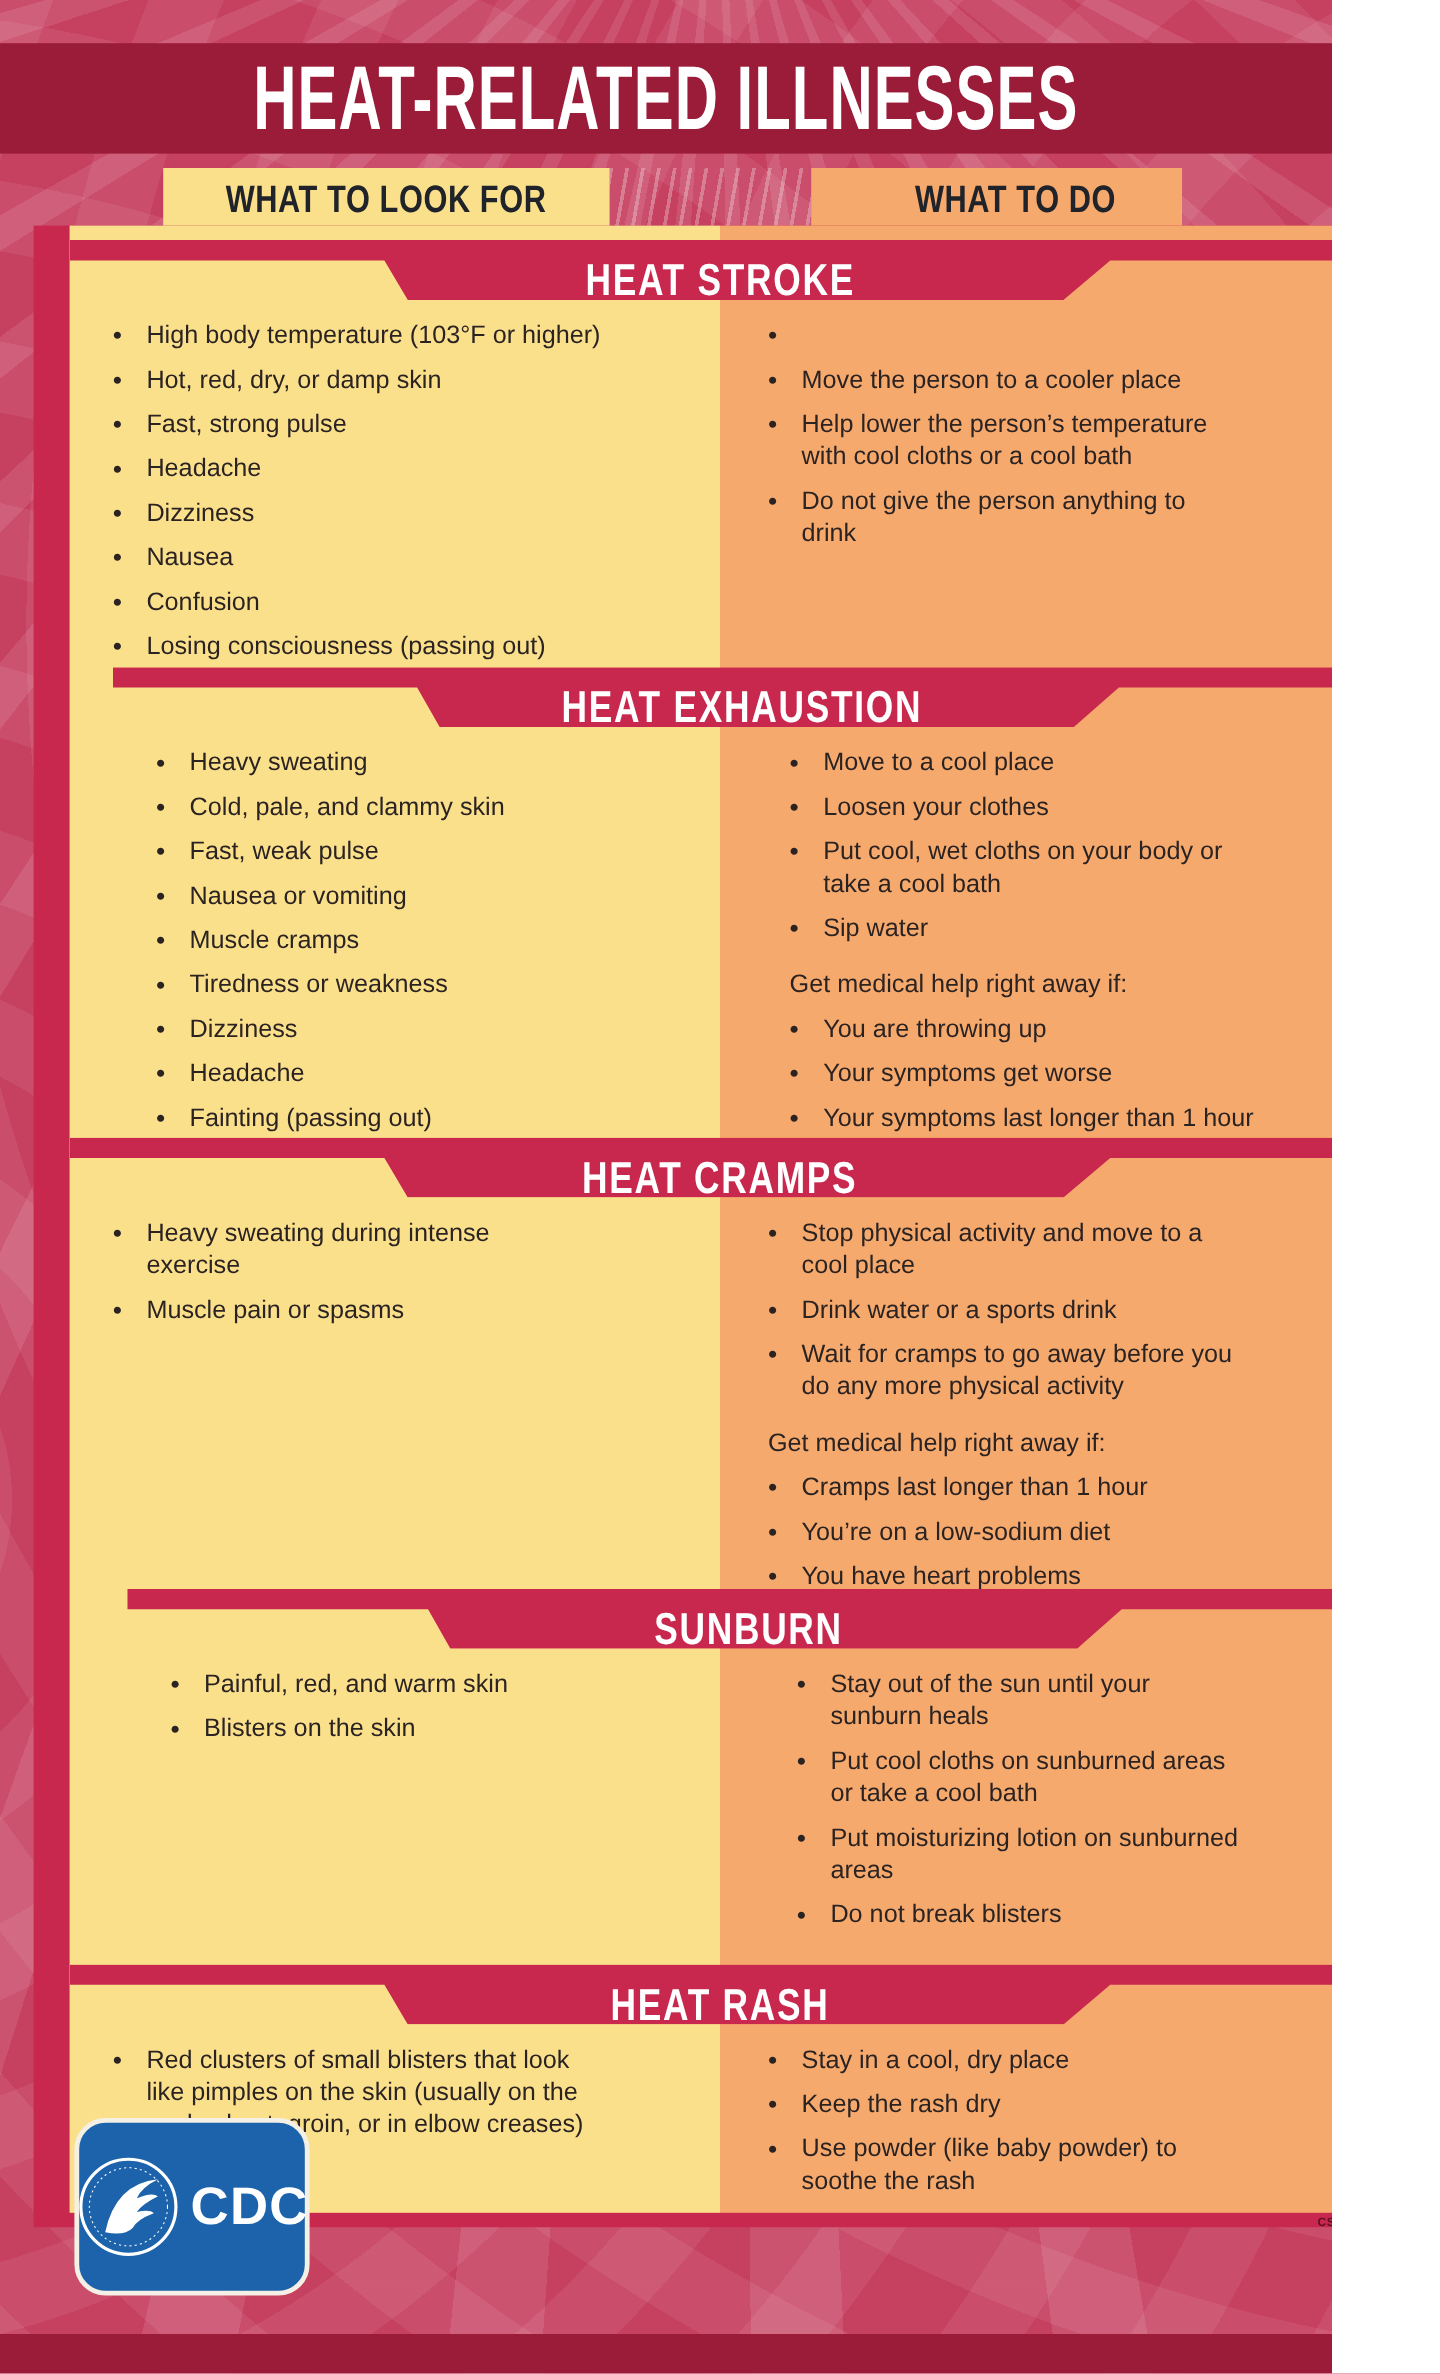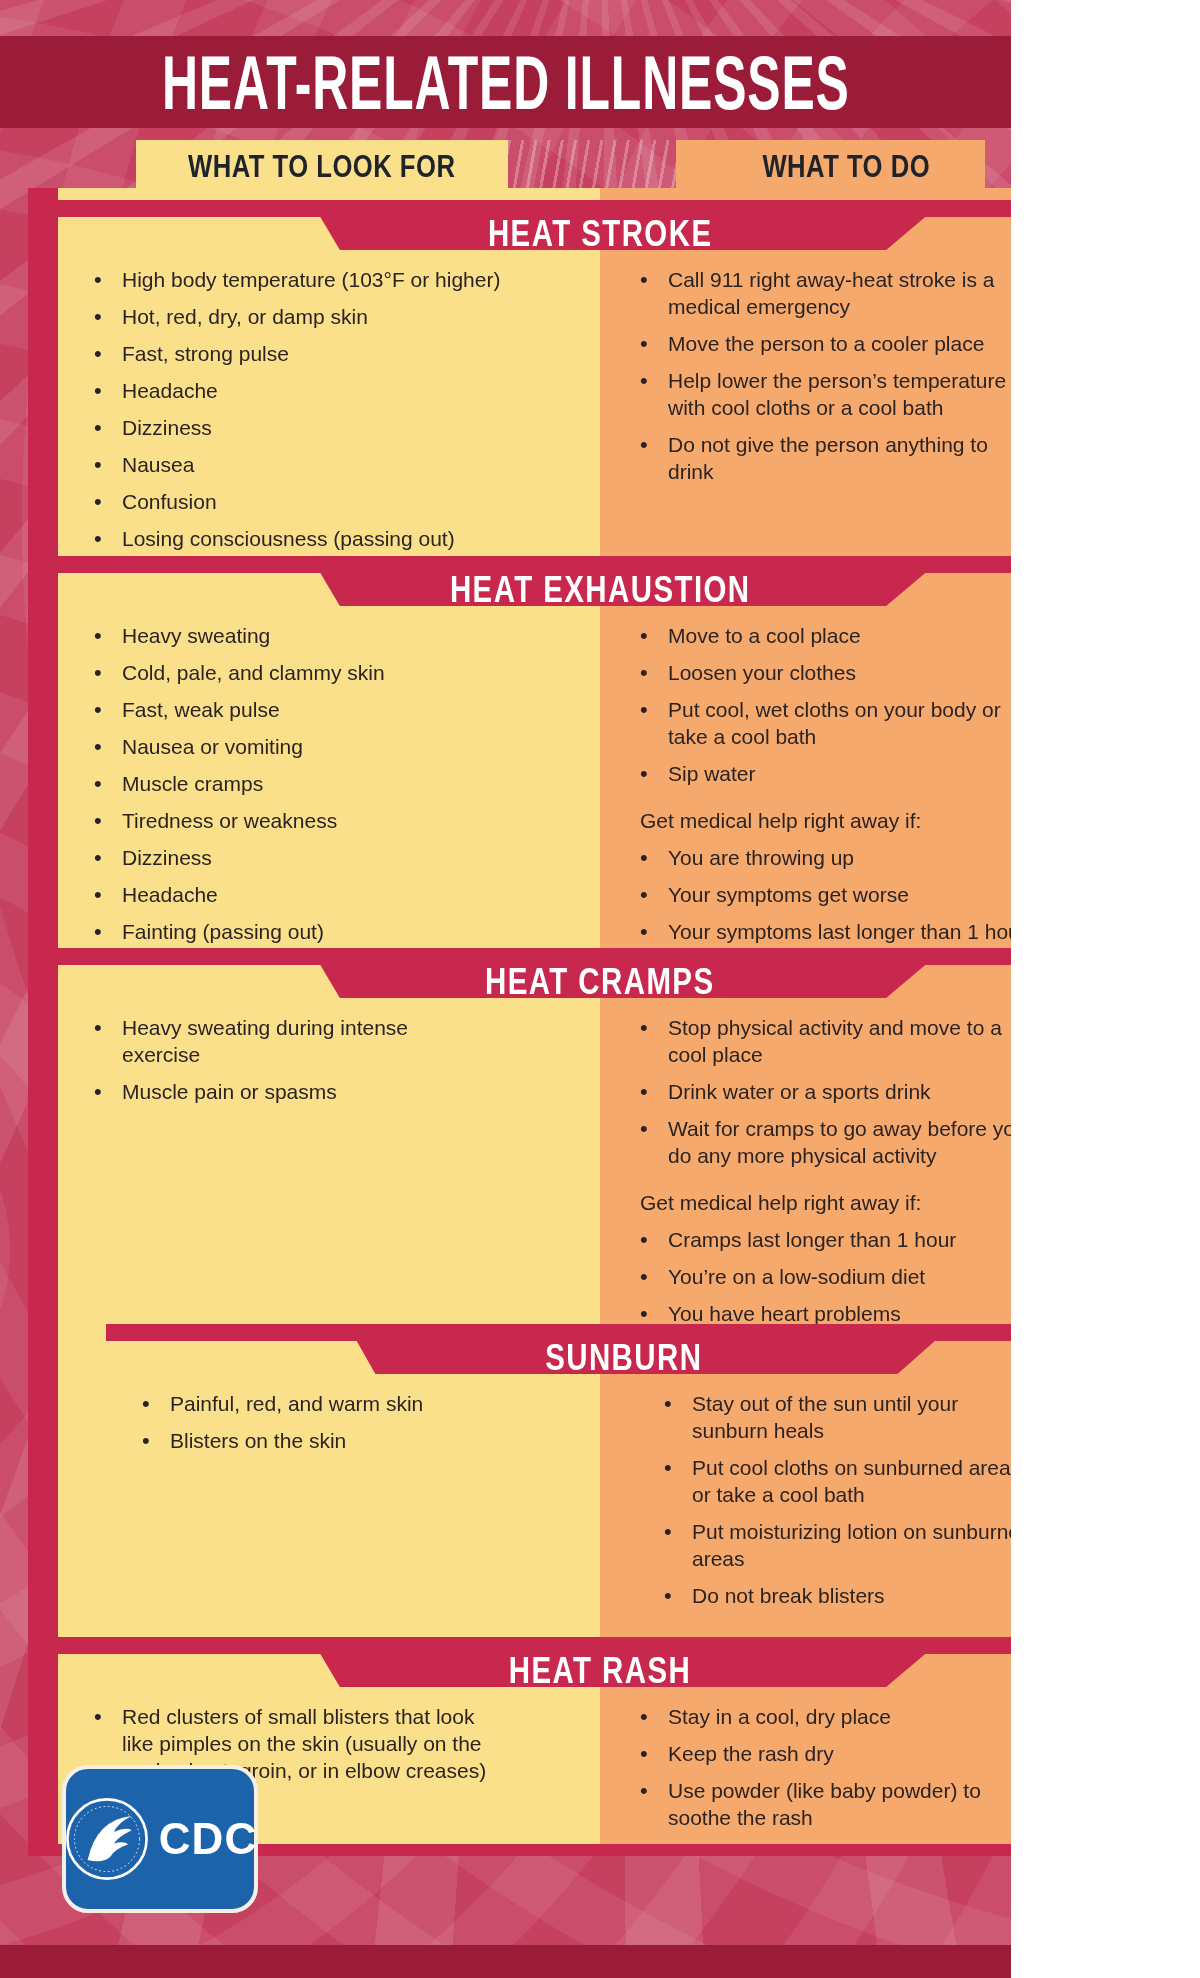--- a/index.html
+++ b/index.html
@@ -1,17 +1,17 @@
 <!DOCTYPE html>
 <html><head>
 <meta charset="utf-8">
 <style>
   html,body{margin:0;padding:0;}
   #page{
-    position:relative; width:1011px; height:1978px; overflow:hidden;
+    position:relative; width:1110px; height:1978px; overflow:hidden;
     font-family:"Liberation Sans", sans-serif;
     background-color:#C64060;
     background-image:
       repeating-conic-gradient(from 150deg at 600px -160px, rgba(255,255,255,.10) 0 2.1deg, rgba(255,255,255,0) 2.1deg 6.8deg),
       repeating-radial-gradient(circle at -180px 1250px, rgba(255,255,255,.07) 0 58px, rgba(255,255,255,0) 58px 132px),
       repeating-radial-gradient(circle at 1400px 520px, rgba(255,255,255,.07) 0 58px, rgba(255,255,255,0) 58px 132px);
   }
   
   .top-band{
     position:absolute; left:0; right:0; top:36px; height:92px;
@@ -37,21 +37,21 @@
   .panel{
     position:absolute; left:28px; top:188px; width:1144px; height:1668px;
     background:#C8284E;
   }
   .content{
     position:absolute; left:30px; top:0; width:1084px; height:1656px;
     background:linear-gradient(90deg,#FBE08C 0 50%,#F6A96D 50% 100%);
   }
   
   .section{position:absolute; left:0; right:0;}
-  .sec-0{top:12px;} .sec-1{top:368px;} .sec-2{top:760px;} .sec-3{top:1136px;margin-left:48px;} .sec-4{top:1449px;}
+  .sec-0{top:12px;} .sec-1{top:368px;margin-left:36px;} .sec-2{top:760px;} .sec-3{top:1136px;margin-left:48px;} .sec-4{top:1449px;}
   .ribbon{
     position:relative; height:50px; background:#C8284E;
     clip-path:polygon(0 0,100% 0,100% 34%,80% 34%,76.4% 100%,26% 100%,24.2% 34%,0 34%);
   }
   .ribbon-title{
     position:absolute; left:0; right:0; top:17px; height:33px;
     display:flex; align-items:center; justify-content:center;
     color:#fff; font-weight:bold; font-size:31px; letter-spacing:1.5px;
   }
   .ribbon-title span{transform:scale(.95,1.2); white-space:nowrap;}
@@ -144,22 +144,20 @@
                 <li>
                   <span class="dot">•</span>
                   <span class="li-text">Losing consciousness (passing out)</span>
                 </li>
               </ul>
       </div>
       <div class="col col-right">
         <ul class="blist list-do">
                 <li>
                   <span class="dot">•</span>
-                  <span class="li-text">Call 911 right away-heat stroke is a
-medical emergency</span>
                 </li>
                 <li>
                   <span class="dot">•</span>
                   <span class="li-text">Move the person to a cooler place</span>
                 </li>
                 <li>
                   <span class="dot">•</span>
                   <span class="li-text">Help lower the person’s temperature
 with cool cloths or a cool bath</span>
                 </li>

